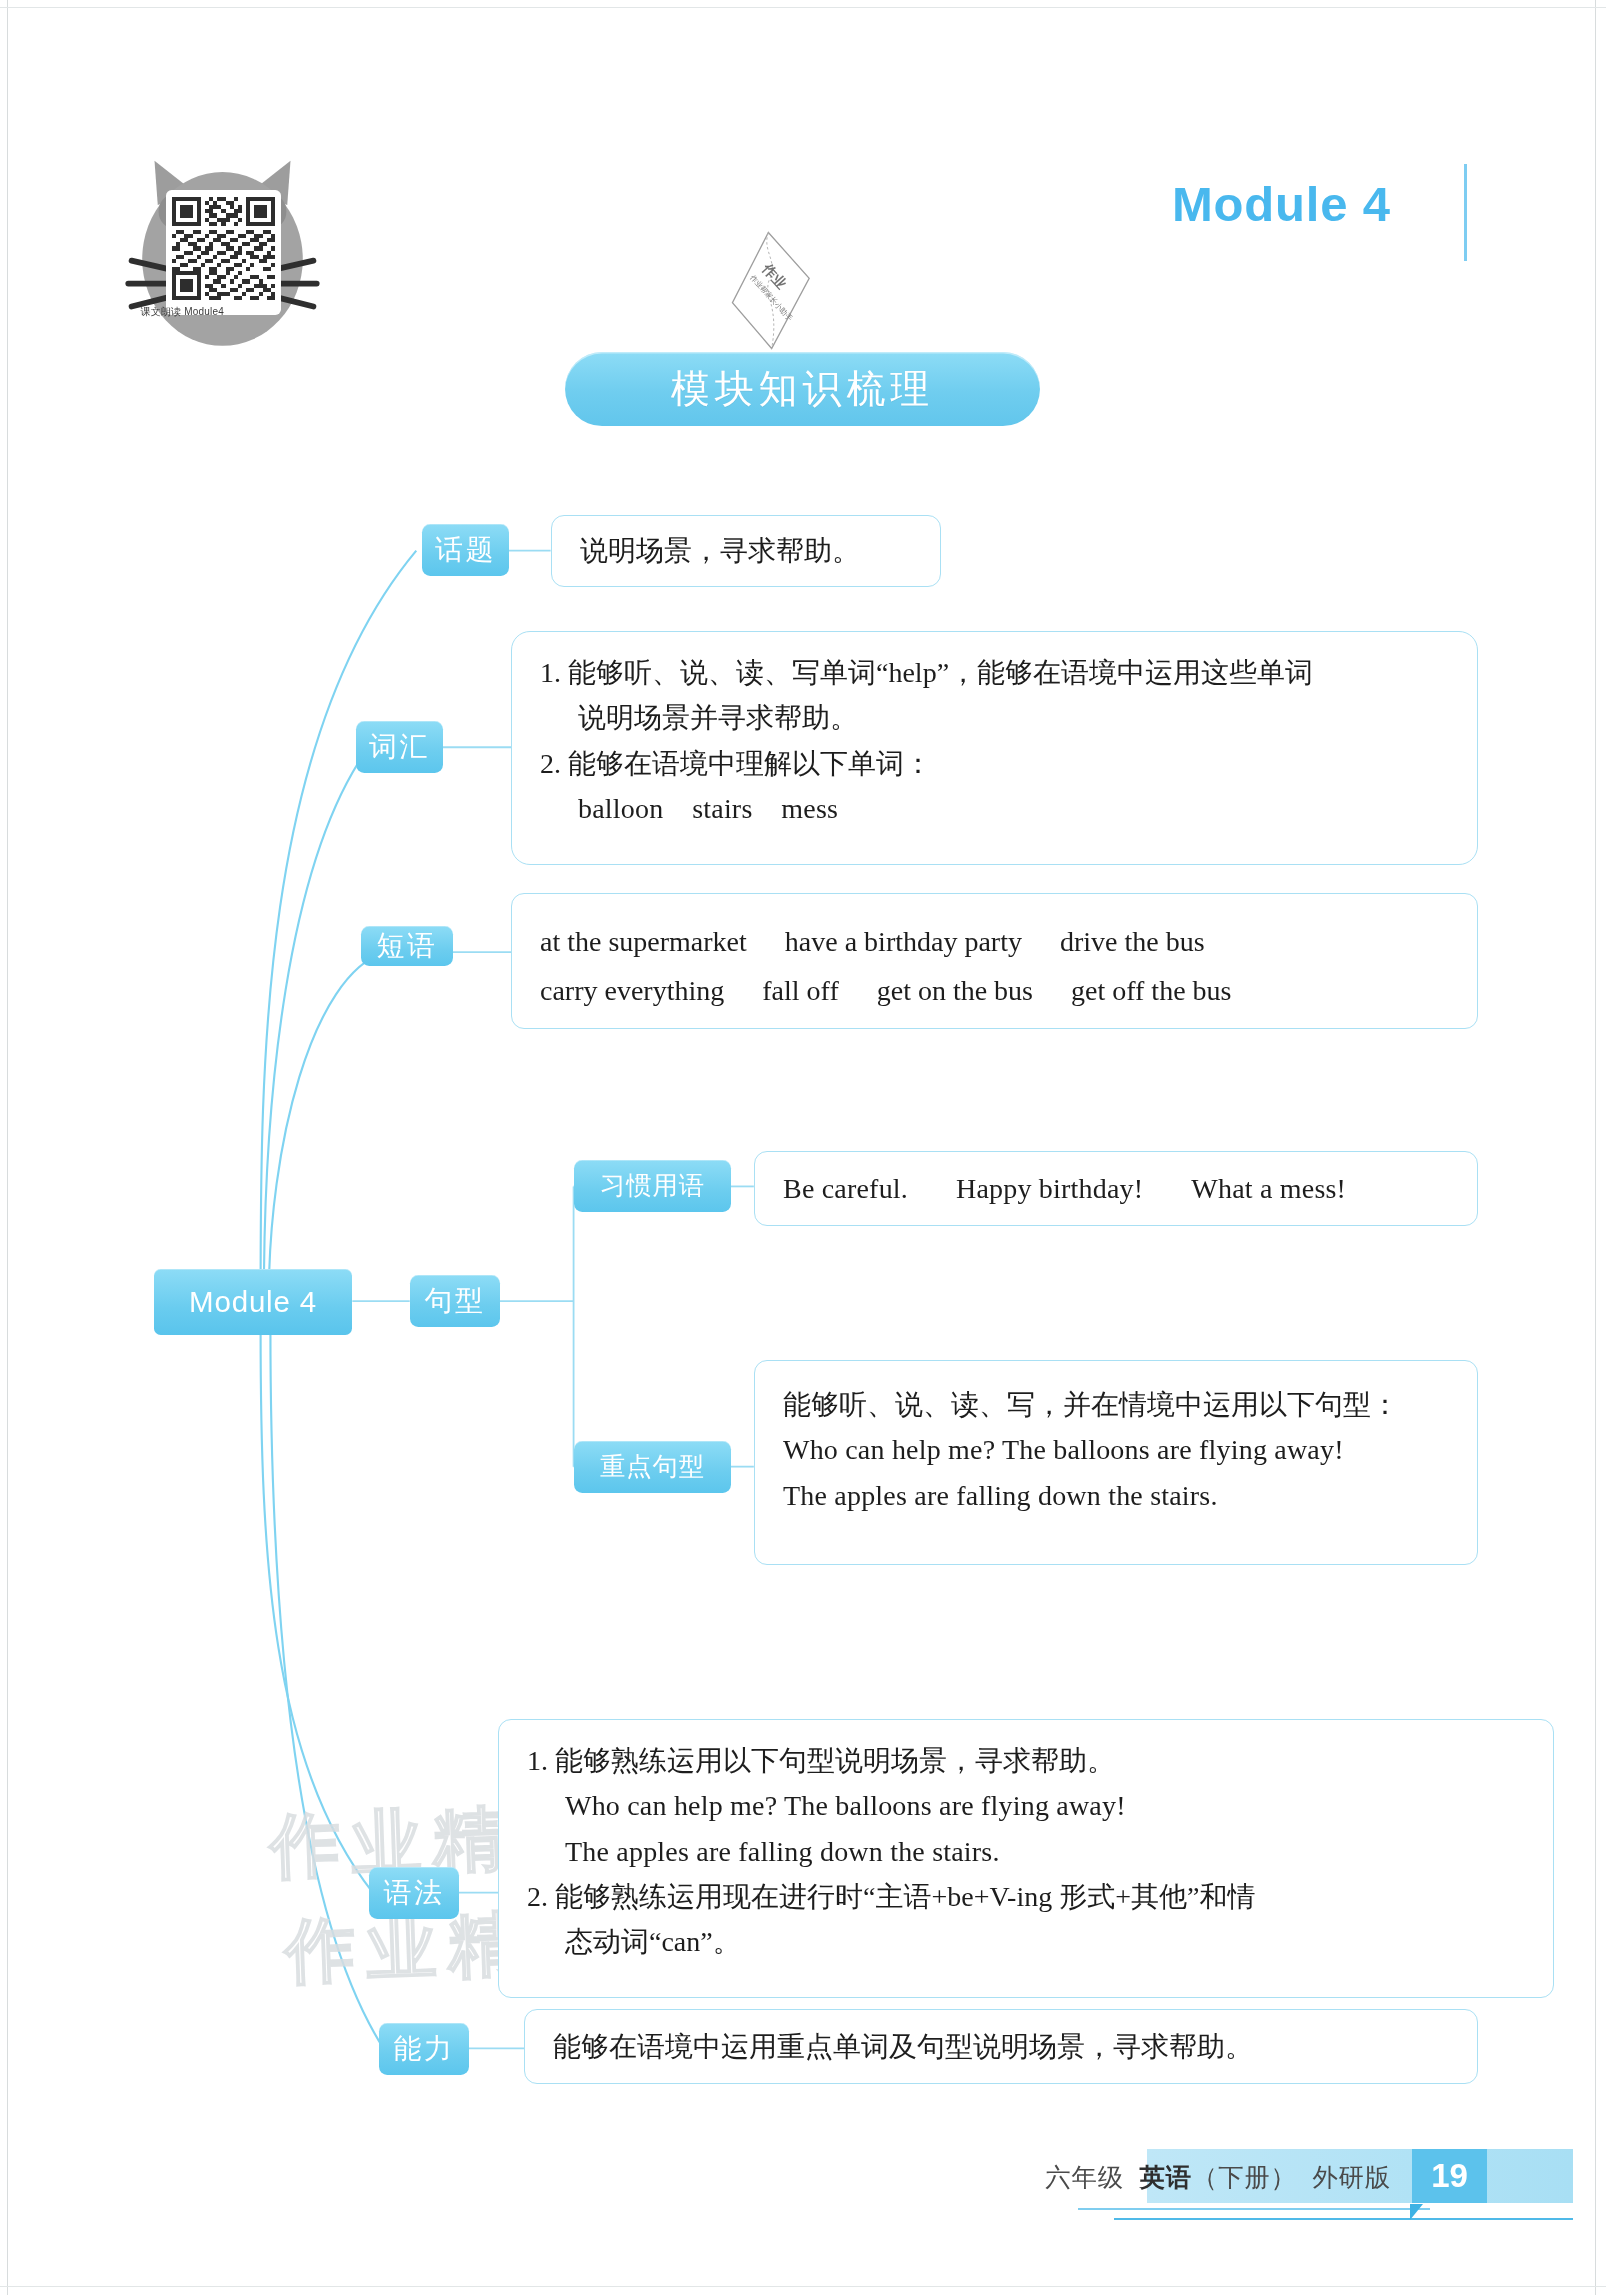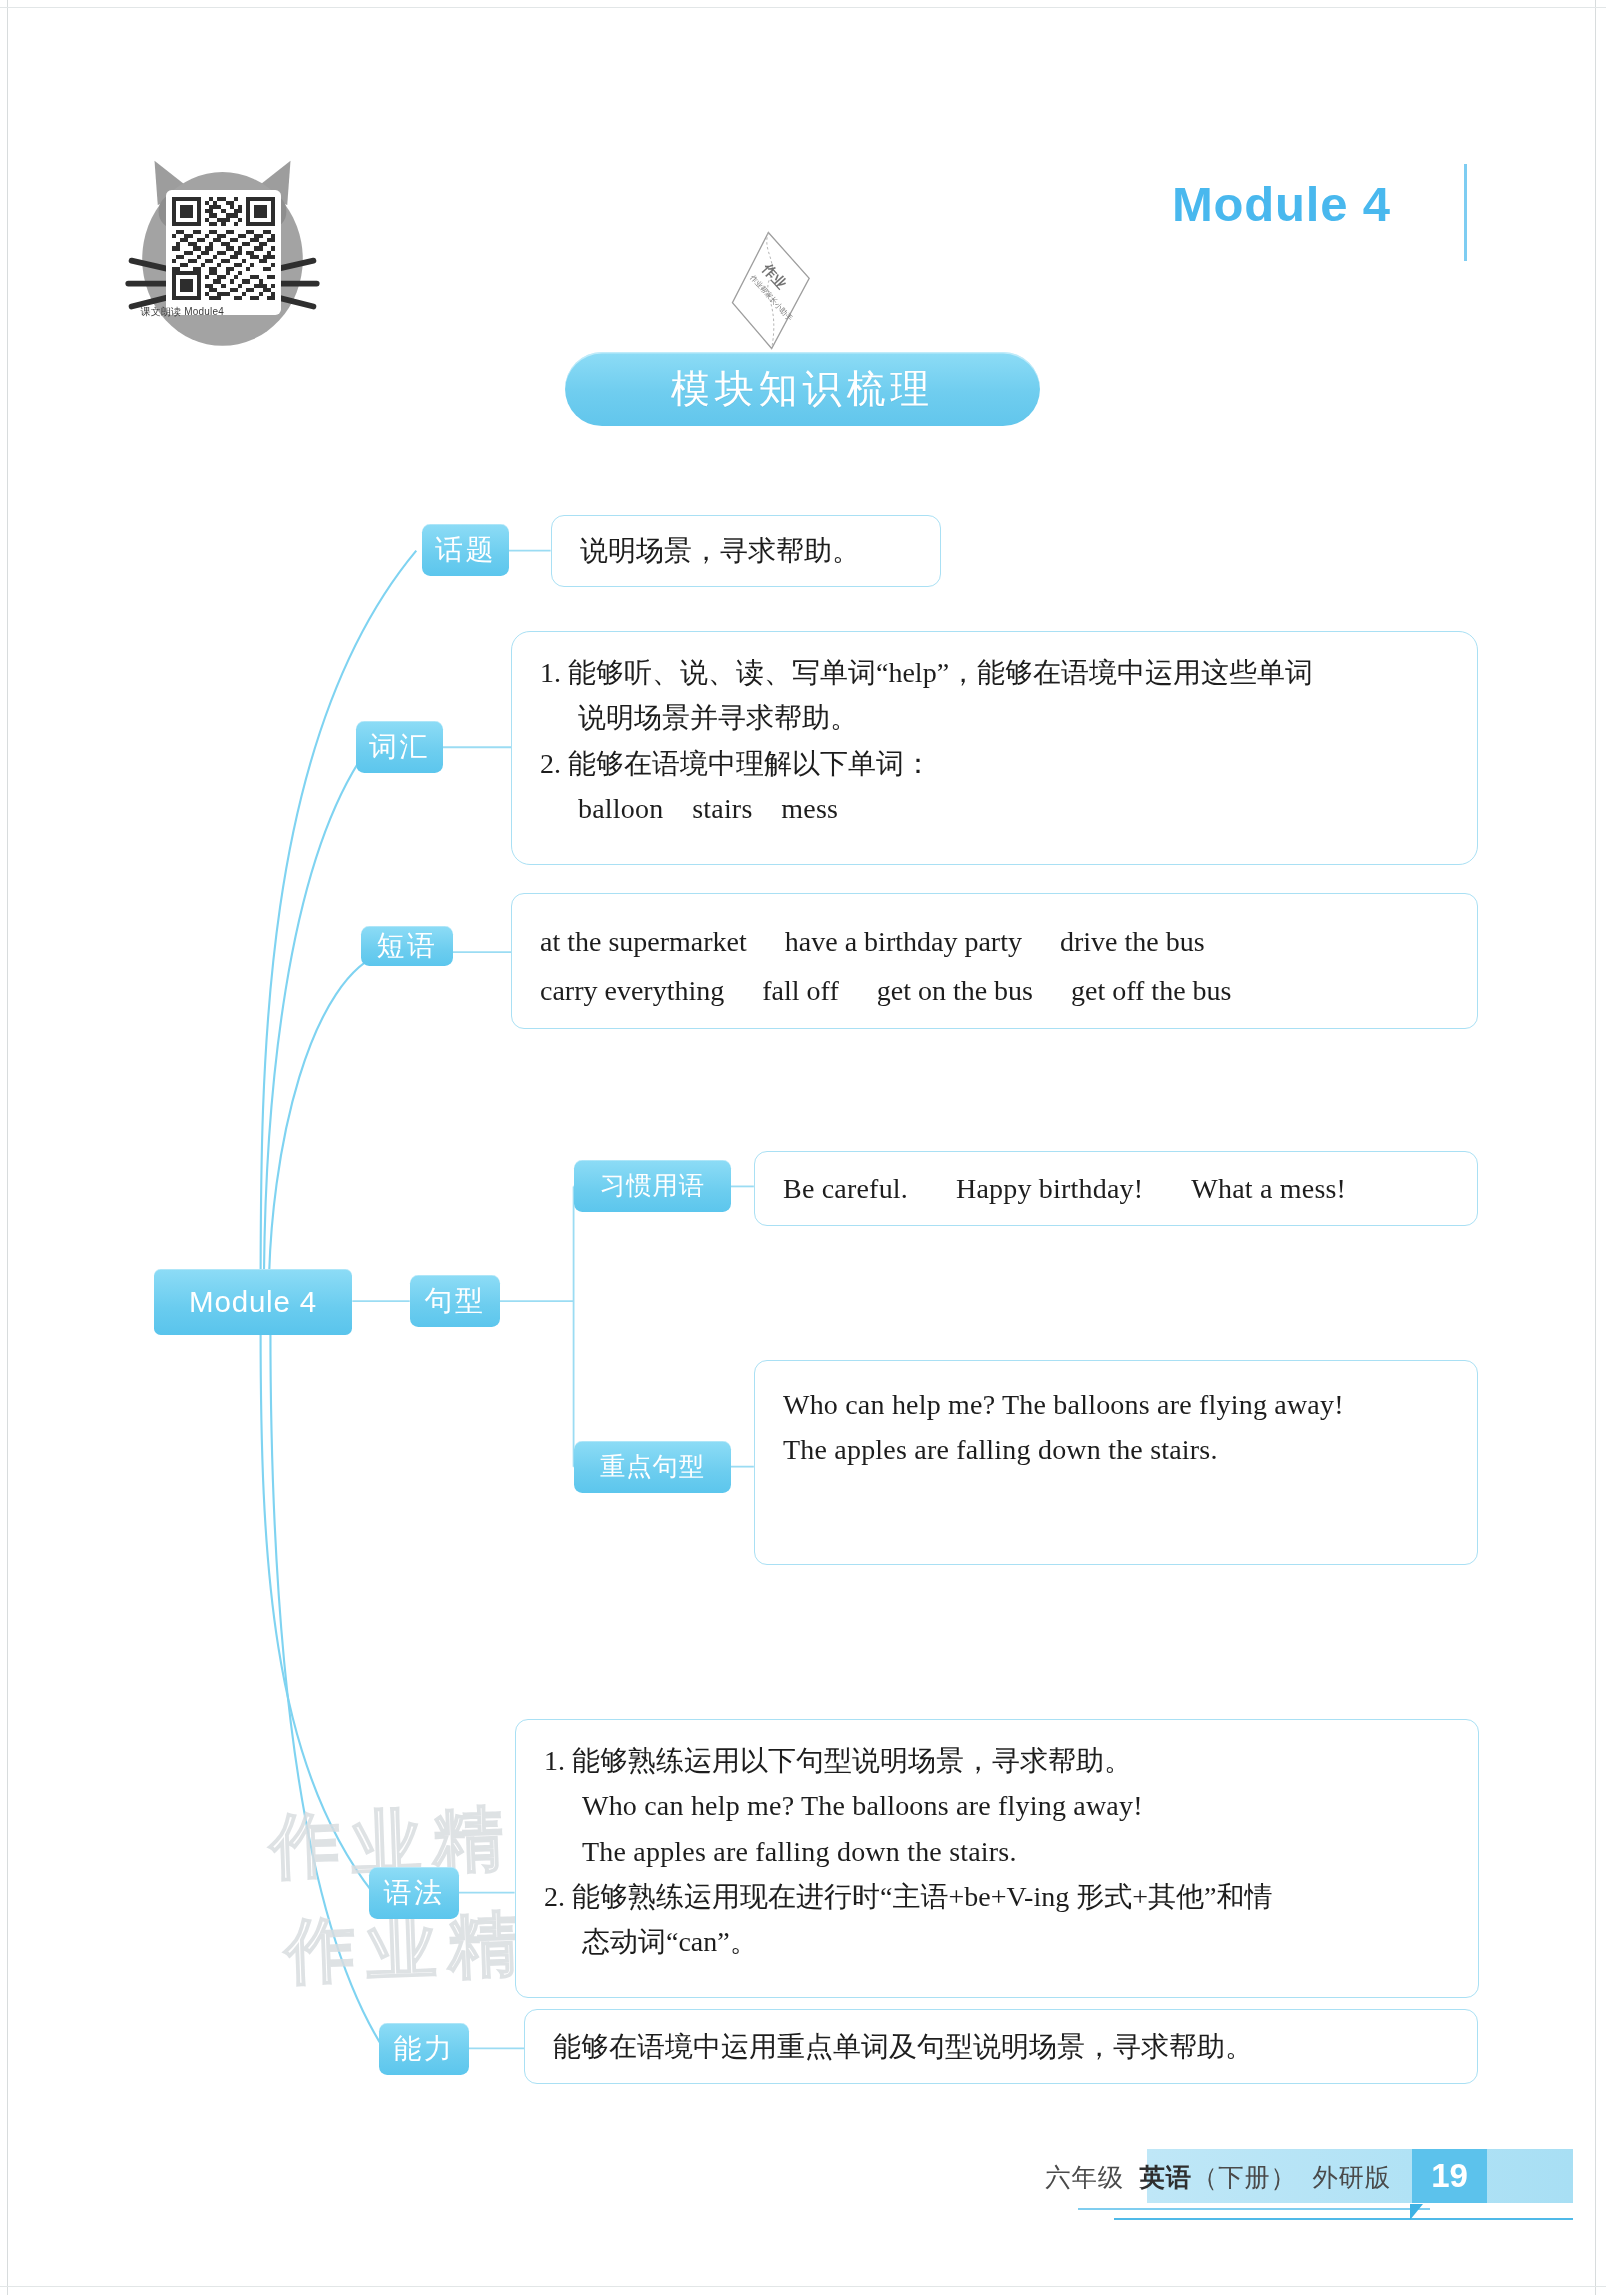--- a/index.html
+++ b/index.html
@@ -386,28 +386,29 @@
   <div class="box" style="left:754px;top:1151px;width:724px;height:75px;display:flex;align-items:center;gap:48px;">
     <span class="ln en">Be careful.</span>
     <span class="ln en">Happy birthday!</span>
     <span class="ln en">What a mess!</span>
   </div>
 
   <div class="chip" style="left:574px;top:1441px;width:157px;height:52px;font-size:25.4px;letter-spacing:0.8px;">
     <span>重点句型</span>
   </div>
   <div class="box" style="left:754px;top:1360px;width:724px;height:205px;padding-top:21px;">
+    <div class="ln">能够听、说、读、写，并在情境中运用以下句型：</div>
     <div class="ln en">Who can help me? The balloons are flying away!</div>
     <div class="ln en">The apples are falling down the stairs.</div>
   </div>
 
   <div class="chip" style="left:369px;top:1867px;width:90px;height:52px;">
     <span>语法</span>
   </div>
-  <div class="box" style="left:515px;top:1719px;width:964px;height:279px;">
+  <div class="box" style="left:498px;top:1719px;width:1056px;height:279px;">
     <div class="ln">1. 能够熟练运用以下句型说明场景，寻求帮助。</div>
     <div class="ln en ind">Who can help me? The balloons are flying away!</div>
     <div class="ln en ind">The apples are falling down the stairs.</div>
     <div class="ln">2. 能够熟练运用现在进行时“主语+be+V-ing 形式+其他”和情</div>
     <div class="ln ind">态动词“can”。</div>
   </div>
 
   <div class="chip" style="left:379px;top:2023px;width:90px;height:52px;">
     <span>能力</span>
   </div>

